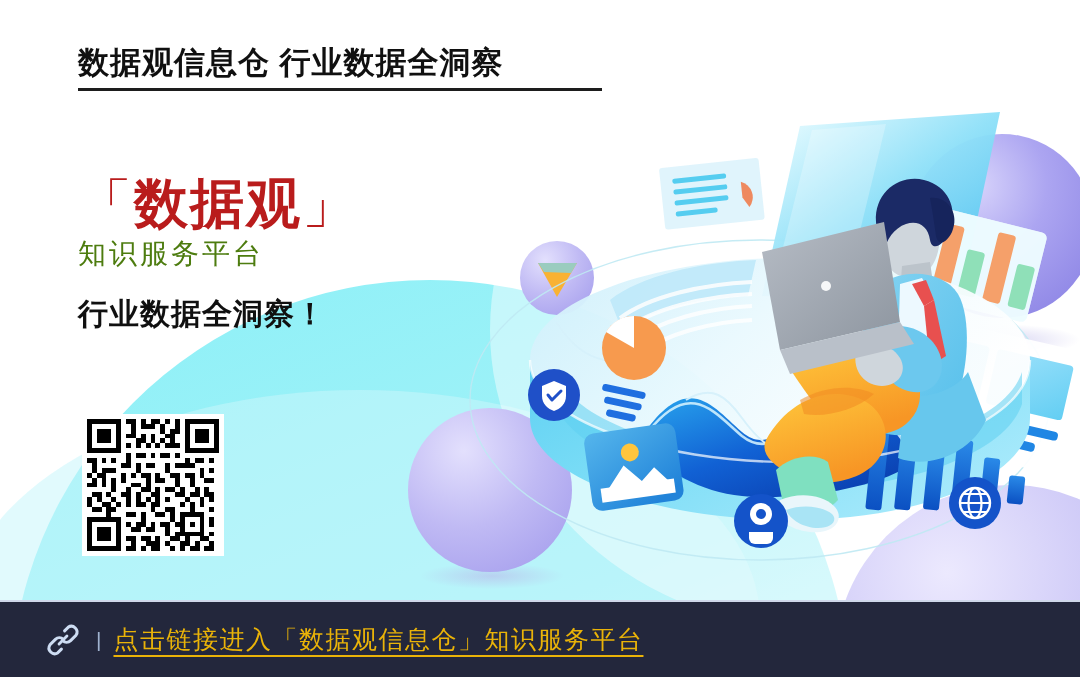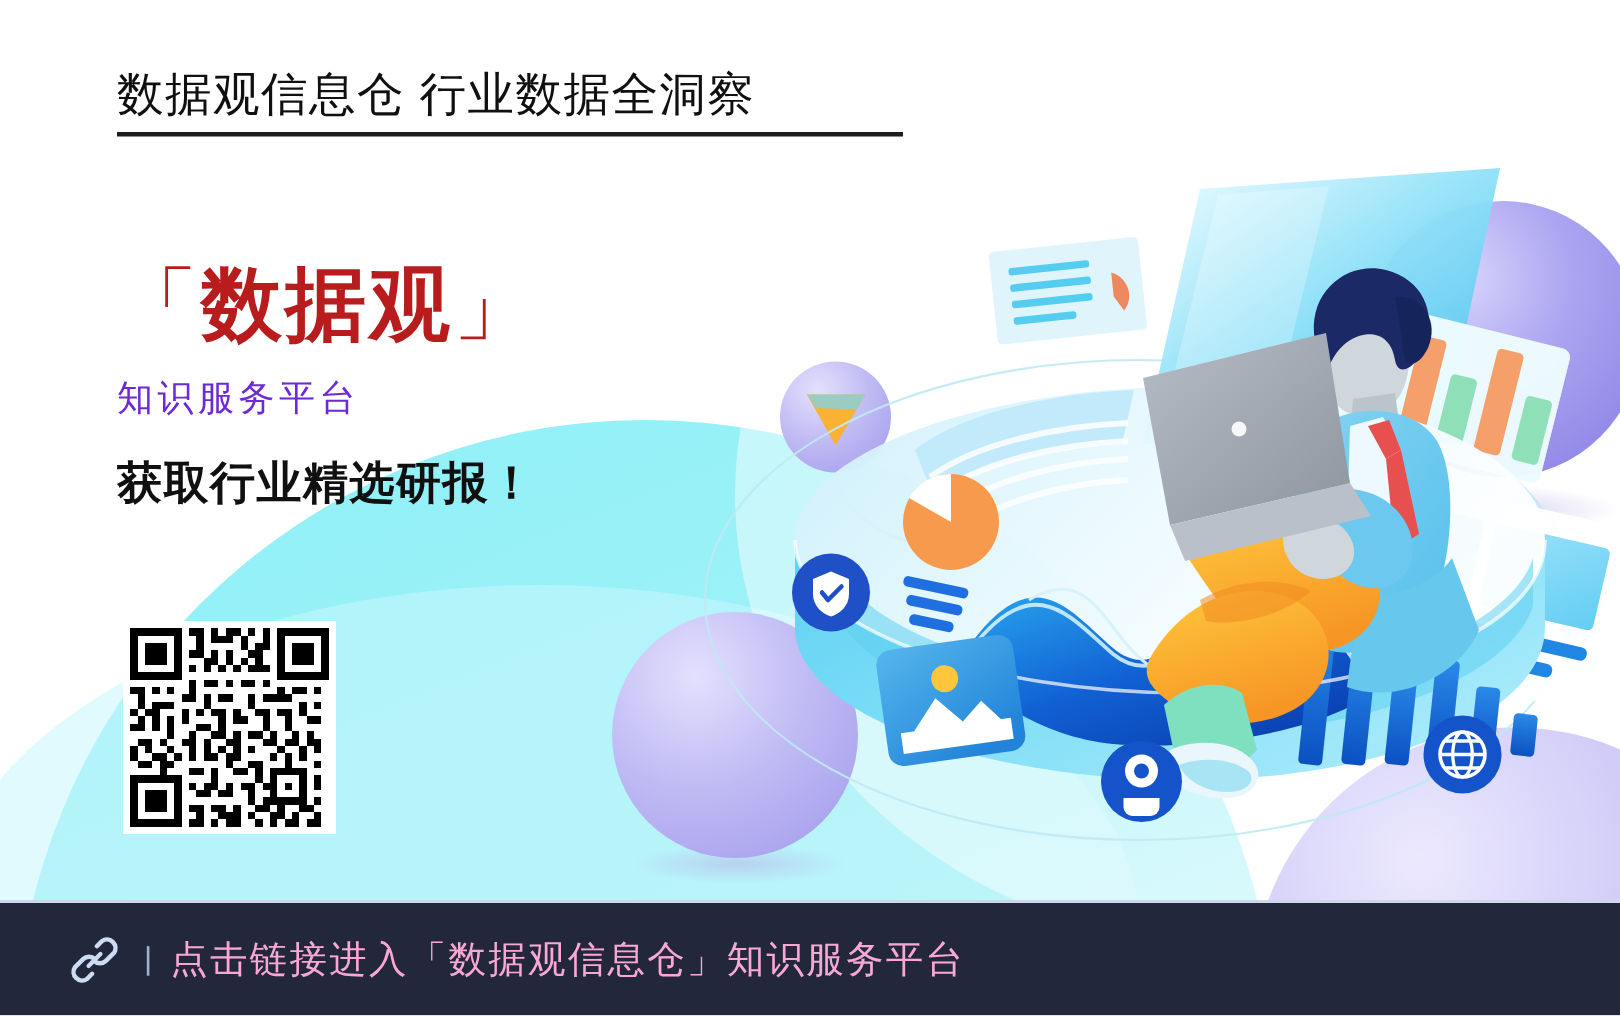--- a/index.html
+++ b/index.html
@@ -15,36 +15,36 @@
 
   
   .art{position:absolute;inset:0;overflow:hidden;}
   .art svg{position:absolute;left:0;top:0;}
 
   
   .header{
     position:absolute;left:78px;top:44px;width:540px;
   }
   .header-title{
-    font-size:31px;font-weight:normal;color:#101010;letter-spacing:1px;
+    font-size:31px;font-weight:bold;color:#101010;letter-spacing:1px;
     line-height:1.25;white-space:nowrap;
   }
   .header-rule{
     margin-top:5px;height:3px;background:#1d1d1d;width:524px;
   }
 
   
   .copy{position:absolute;left:78px;top:172px;}
   .brand{
     font-size:54px;font-weight:bold;color:#b91c1c;letter-spacing:2px;
     line-height:1.18;white-space:nowrap;
   }
   .brand .bracket{font-weight:normal;}
   .sub{
-    margin-top:14px;font-size:24px;color:#6d28d9;font-weight:normal;
+    margin-top:0;font-size:28px;color:#4d7c0f;font-weight:normal;
     letter-spacing:3px;line-height:1.3;white-space:nowrap;
   }
   .cta{
     margin-top:22px;font-size:30px;font-weight:bold;color:#101010;
     letter-spacing:1px;line-height:1.3;white-space:nowrap;
   }
 
   
   .qr-wrap{
     position:absolute;left:82px;top:414px;width:142px;height:142px;background:#fff;
@@ -56,22 +56,22 @@
     position:absolute;left:0;bottom:0;width:1080px;height:75px;
     background:#23273c;display:flex;align-items:center;
     border-top:2px solid #cfd8ea;
   }
   .bb-inner{display:flex;align-items:center;padding-left:44px;}
   .link-icon{width:38px;height:38px;flex:none;margin-right:12px;}
   .bb-div{
     color:#9fb2cf;font-size:21px;margin:0 12px 0 2px;line-height:1;
   }
   .bb-text{
-    font-size:25px;color:#f9a8d4;letter-spacing:1.5px;
-    text-underline-offset:7px;
+    font-size:25px;color:#eab308;letter-spacing:1.5px;
+    text-decoration:underline;text-underline-offset:7px;
     text-decoration-thickness:2px;white-space:nowrap;
   }
 </style>
 </head>
 <body>
 
 <div id="poster">
 
   <div class="art">
     <svg width="1080" height="677" viewBox="0 0 1080 677" xmlns="http://www.w3.org/2000/svg">
@@ -353,21 +353,21 @@
   <div class="header">
     <div class="header-title">数据观信息仓 行业数据全洞察</div>
     <div class="header-rule"></div>
   </div>
 
   <div class="copy">
     <div class="brand">
       <span class="bracket">「</span><span>数据观</span><span class="bracket">」</span>
     </div>
     <div class="sub">知识服务平台</div>
-    <div class="cta">获取行业精选研报！</div>
+    <div class="cta">行业数据全洞察！</div>
   </div>
 
   <div class="qr-wrap">
     <svg width="142" height="142" viewBox="0 0 29 29" shape-rendering="crispEdges">
       <rect width="29" height="29" fill="#ffffff"></rect>
       <g fill="#000000">
 
         <rect x="1" y="1" width="7" height="1"></rect>
           <rect x="1" y="7" width="7" height="1"></rect>
         <rect x="1" y="1" width="1" height="7"></rect>

